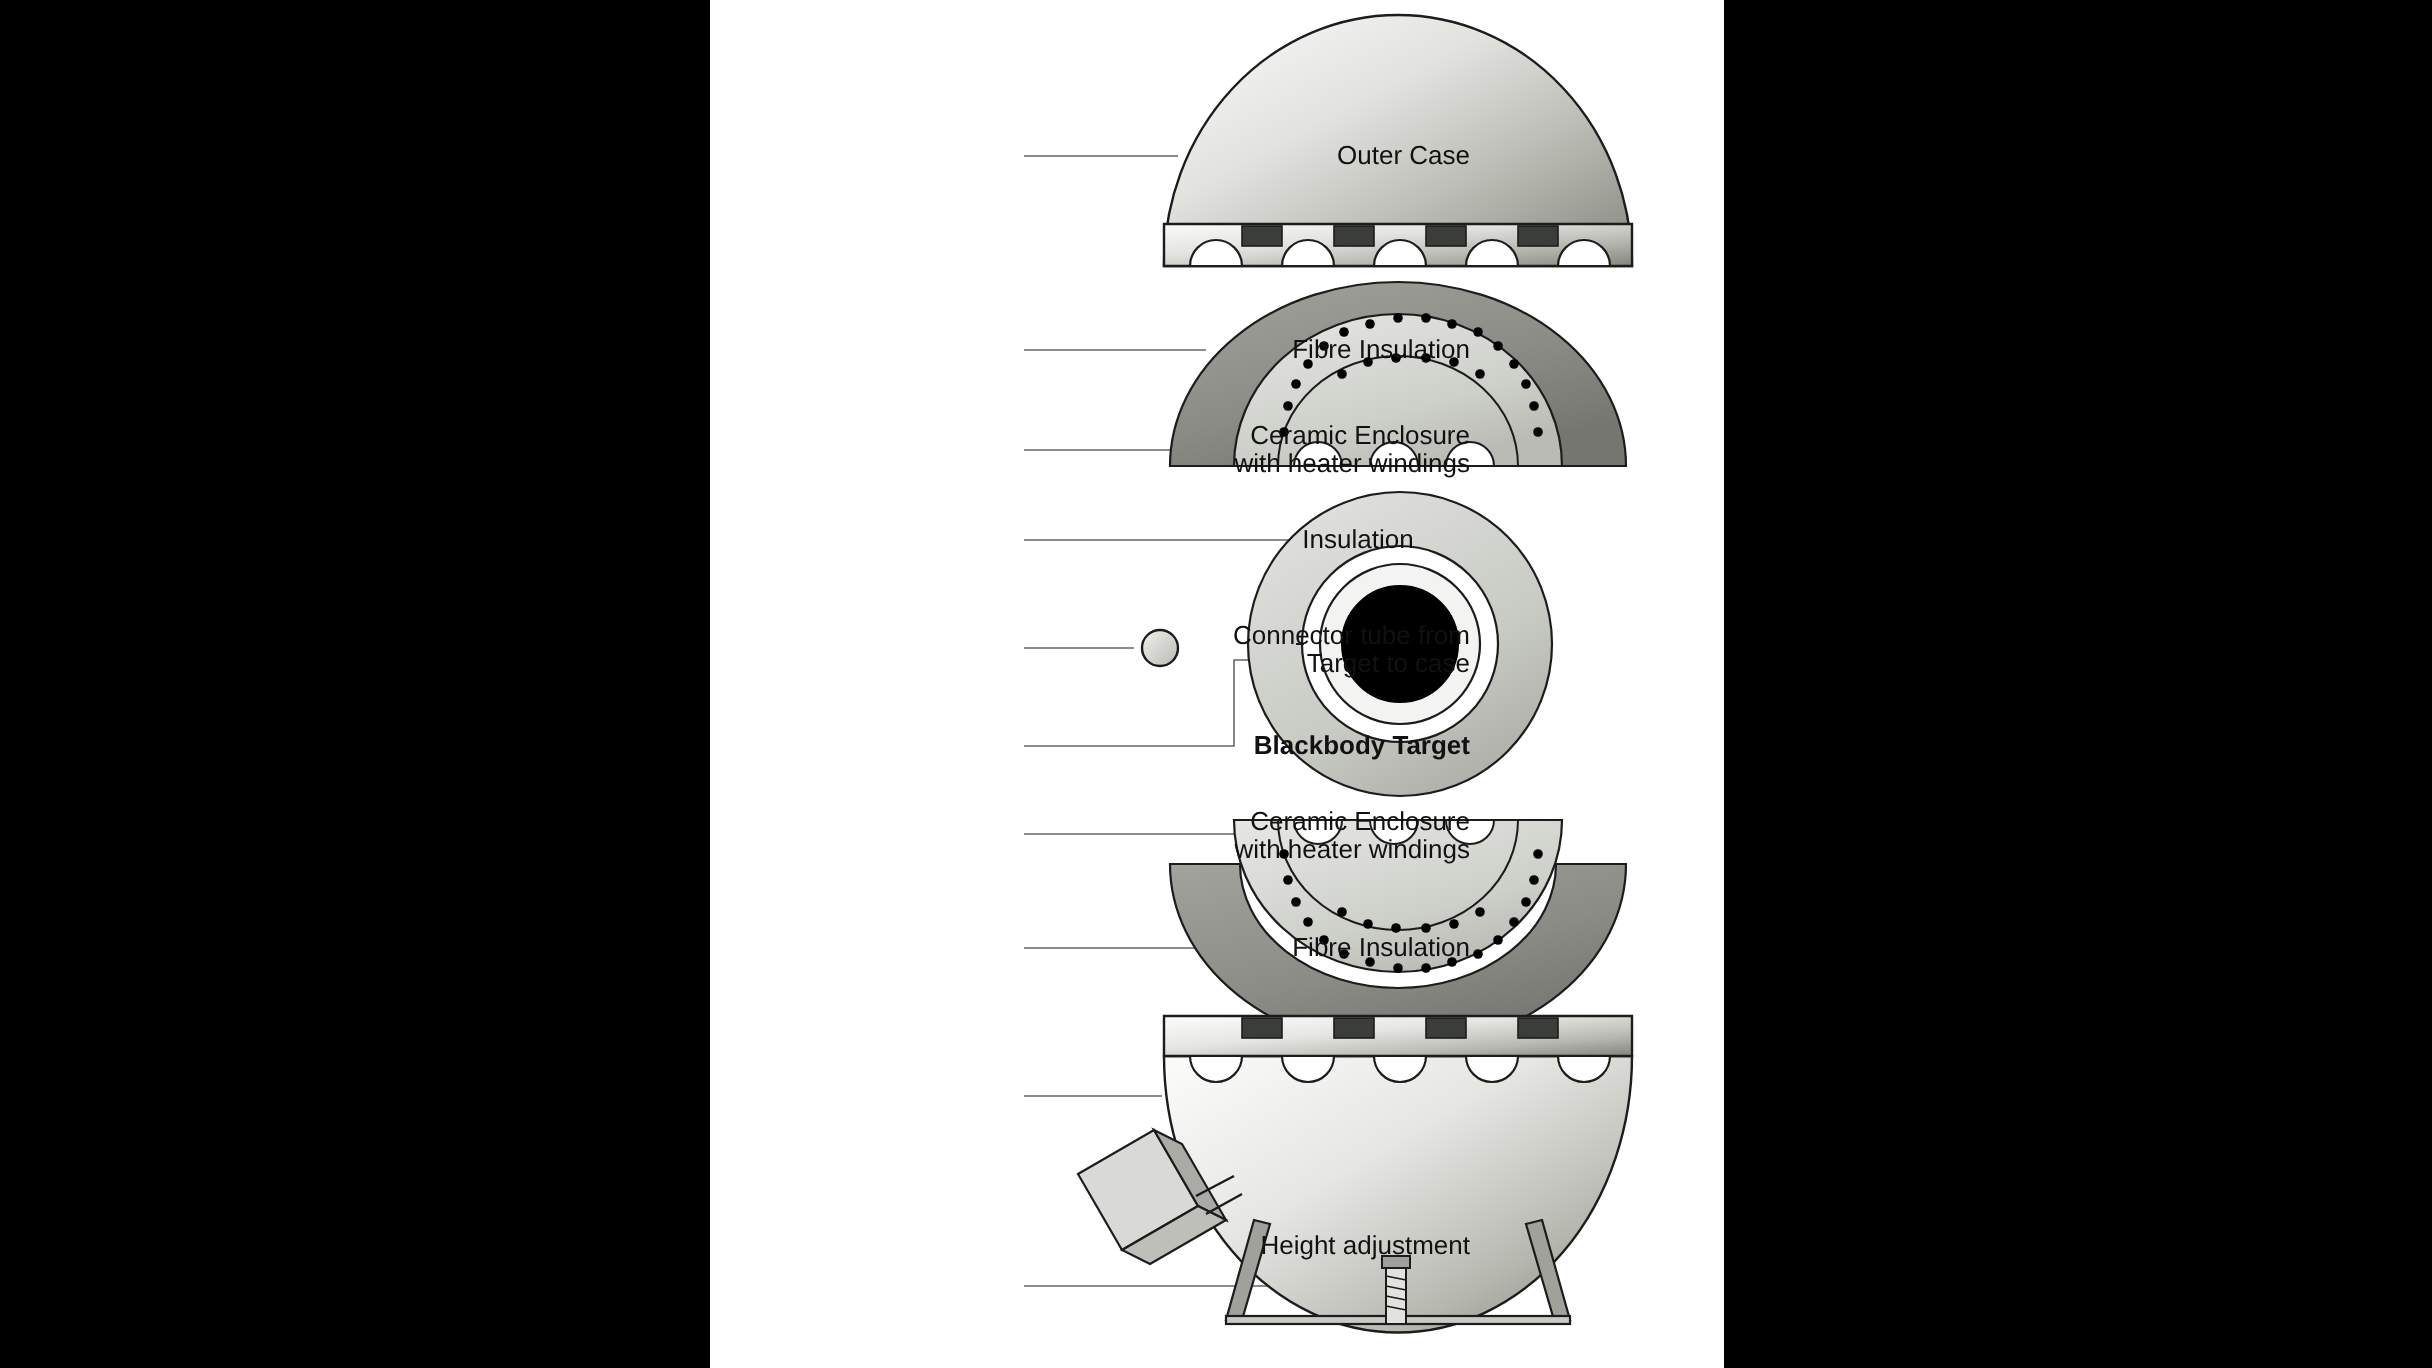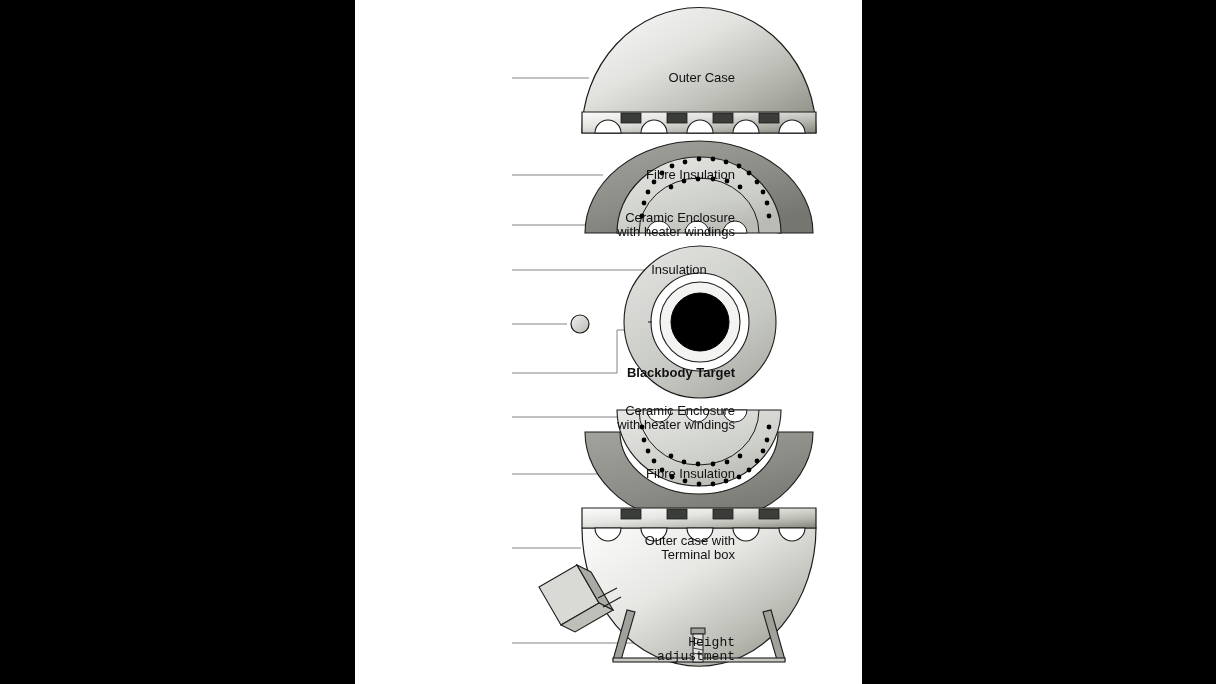--- a/index.html
+++ b/index.html
@@ -270,27 +270,27 @@
 
     <div class="label" style="left:268px; top:71px;  width:112px;">Outer Case</div>
 
     <div class="label" style="left:268px; top:168px; width:112px;">Fibre Insulation</div>
 
     <div class="label" style="left:238px; top:211px; width:142px;">Ceramic Enclosure
 with heater windings</div>
 
     <div class="label" style="left:268px; top:263px; width:112px;text-align:center;">Insulation</div>
 
+    <div class="label" style="left:228px; top:311px; width:152px;">Connector tube from
+Target to case</div>
 
     <div class="label" style="left:248px; top:366px; width:132px;font-weight:bold;">Blackbody Target</div>
 
     <div class="label" style="left:238px; top:404px; width:142px;">Ceramic Enclosure
 with heater windings</div>
 
     <div class="label" style="left:268px; top:467px; width:112px;">Fibre Insulation</div>
 
-    <div class="label" style="left:248px; top:534px; width:132px;">Outer case with
-Terminal box</div>
-
-    <div class="label" style="left:248px; top:636px; width:132px;font-family:Liberation Mono, monospace;">Height adjustment</div>
+
+    <div class="label" style="left:248px; top:616px; width:132px;">Height adjustment</div>
 
   </div>
 </div>
 
 </body></html>

